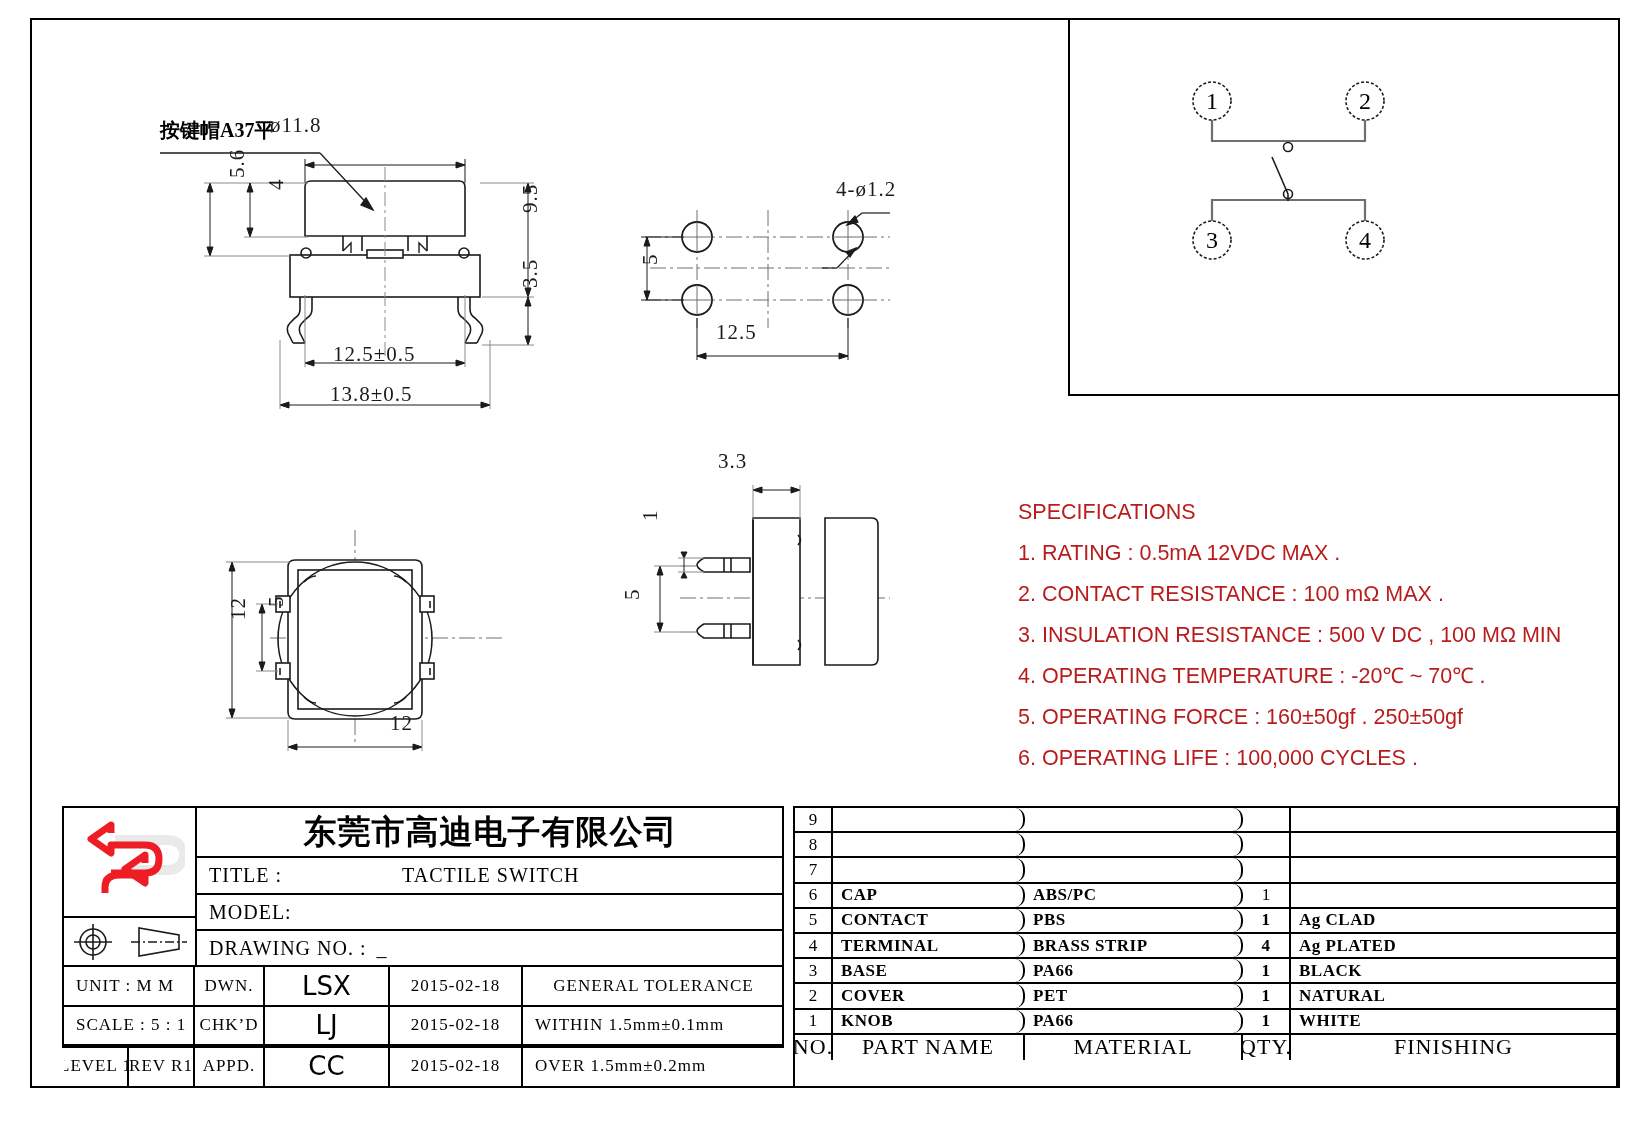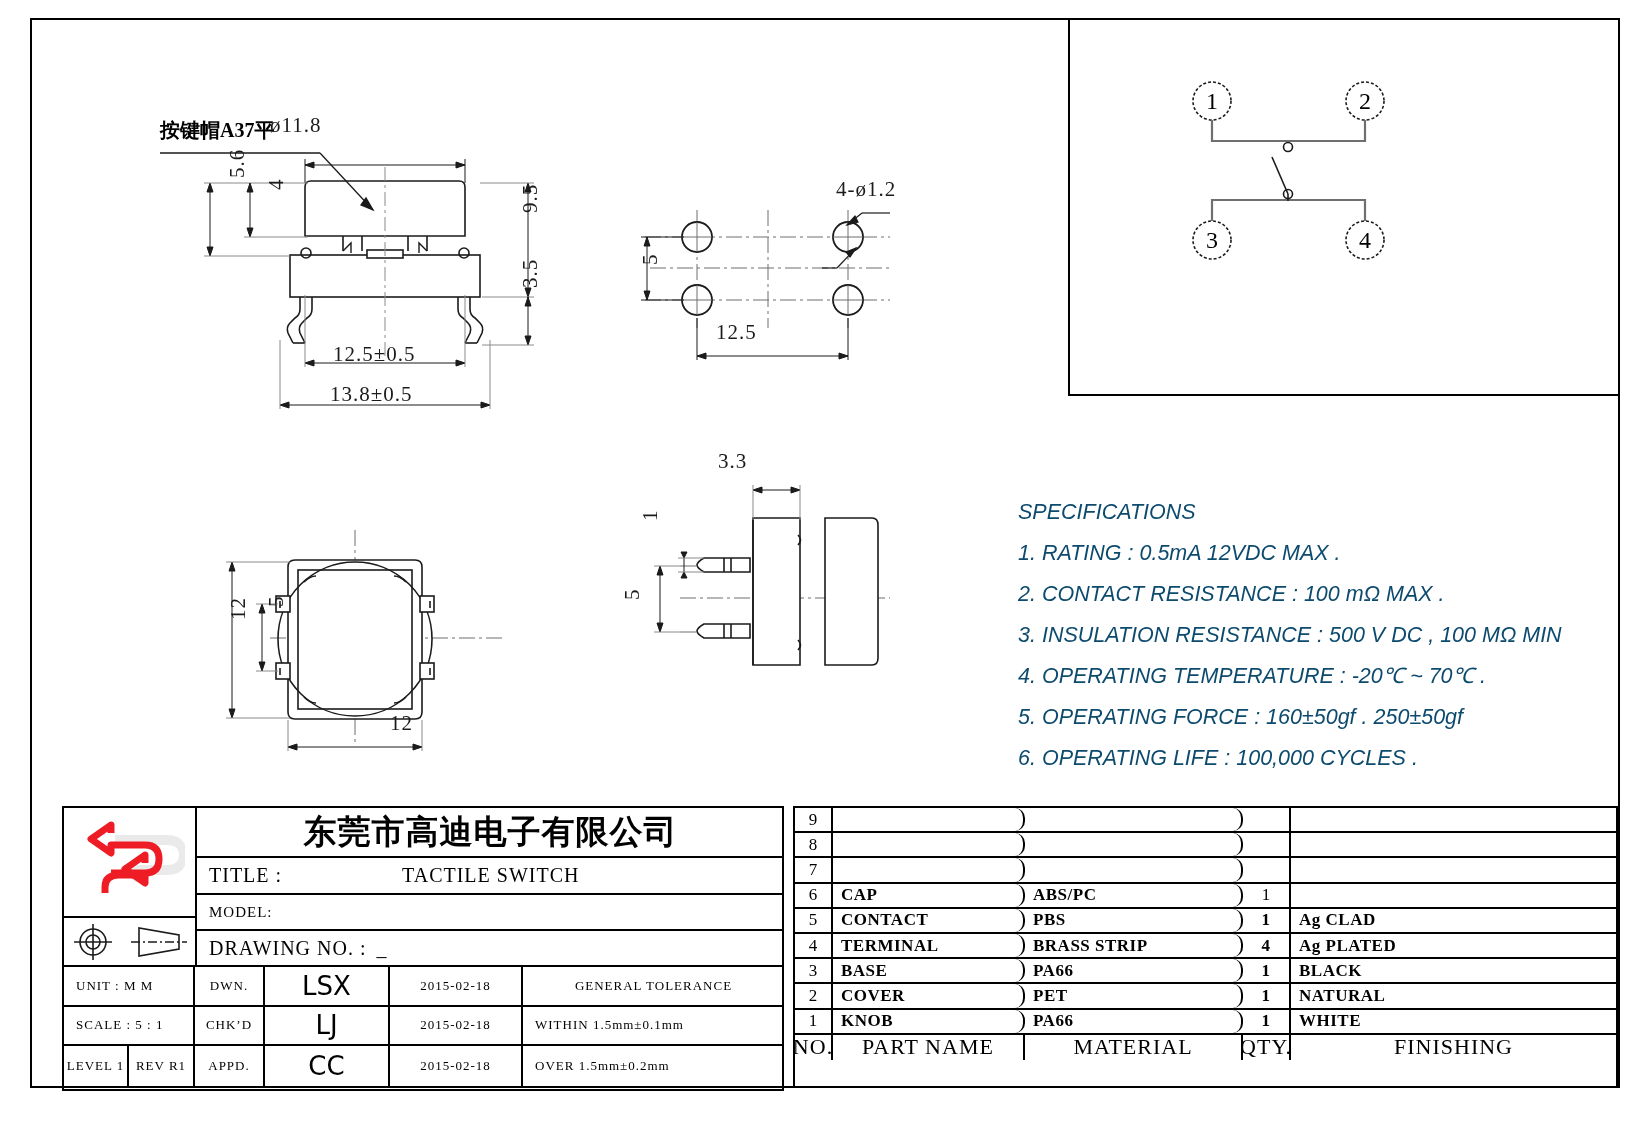--- a/index.html
+++ b/index.html
@@ -72,33 +72,32 @@
   }
   
   .spec-block {
     position: absolute;
     left: 1018px;
     top: 492px;
     width: 600px;
     font-family: "Liberation Sans", sans-serif;
     font-size: 21.5px;
     line-height: 41px;
-    color: #0c4a6e;
+    color: #b91c1c;
     white-space: nowrap;
-    font-style: italic;
   }
   .spec-block div { white-space: nowrap; }
 
   
   .titleblock {
     position: absolute;
     left: 62px;
     top: 806px;
     width: 722px;
-    height: 285px;
+    height: 242px;
     border: 2px solid #000;
     box-sizing: border-box;
     font-family: "Liberation Serif", serif;
   }
   .tb-logo {
     position: absolute;
     left: 0; top: 0;
     width: 133px; height: 110px;
     border-right: 2px solid #000;
     border-bottom: 2px solid #000;
@@ -137,21 +136,21 @@
   }
   .tb-title .lab { padding-left: 12px; }
   .tb-title .val { padding-left: 120px; }
   .tb-model {
     position: absolute;
     left: 133px; top: 87px;
     width: 587px; height: 36px;
     border-bottom: 2px solid #000;
     box-sizing: border-box;
     display: flex; align-items: center;
-    font-size: 15px; letter-spacing: 1px;
+    font-size: 20px; letter-spacing: 1px;
     padding-left: 12px;
   }
   .tb-drawno {
     position: absolute;
     left: 133px; top: 123px;
     width: 587px; height: 36px;
     border-bottom: 2px solid #000;
     box-sizing: border-box;
     display: flex; align-items: center;
     font-size: 20px; letter-spacing: 1px;
@@ -167,21 +166,21 @@
     height: 39.6px;
     border-bottom: 2px solid #000;
     box-sizing: border-box;
   }
   .tb-row:last-child { border-bottom: none; }
   .tb-cell {
     border-right: 2px solid #000;
     box-sizing: border-box;
     display: flex;
     align-items: center;
-    font-size: 13px;
+    font-size: 17px;
     letter-spacing: 1px;
     white-space: nowrap;
     overflow: hidden;
   }
   .tb-cell.center { justify-content: center; }
   .tb-cell.left { padding-left: 12px; }
   .c-a { width: 131px; }
   .c-a1 { width: 65px; }
   .c-a2 { width: 66px; }
   .c-b { width: 70px; }

